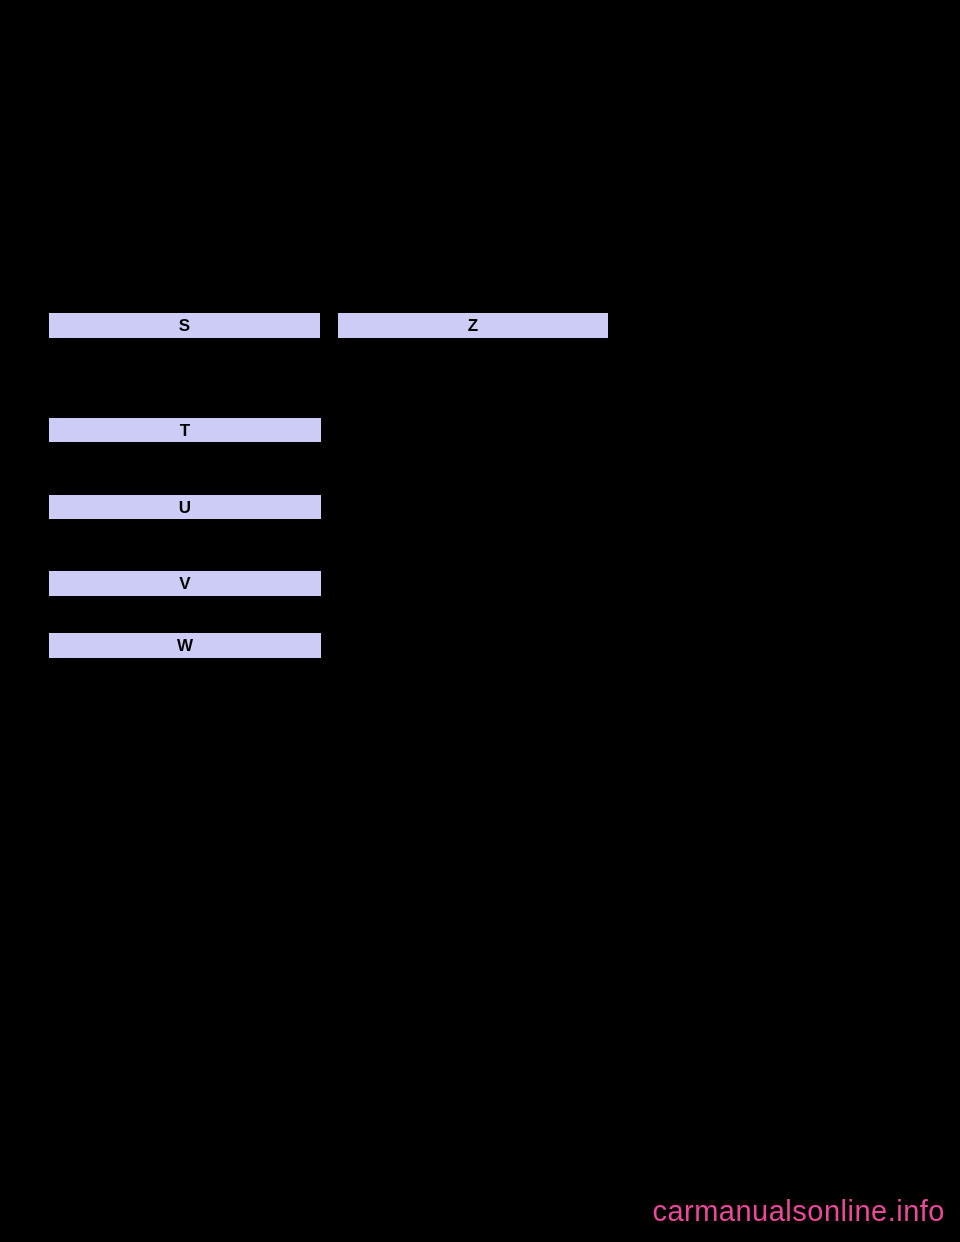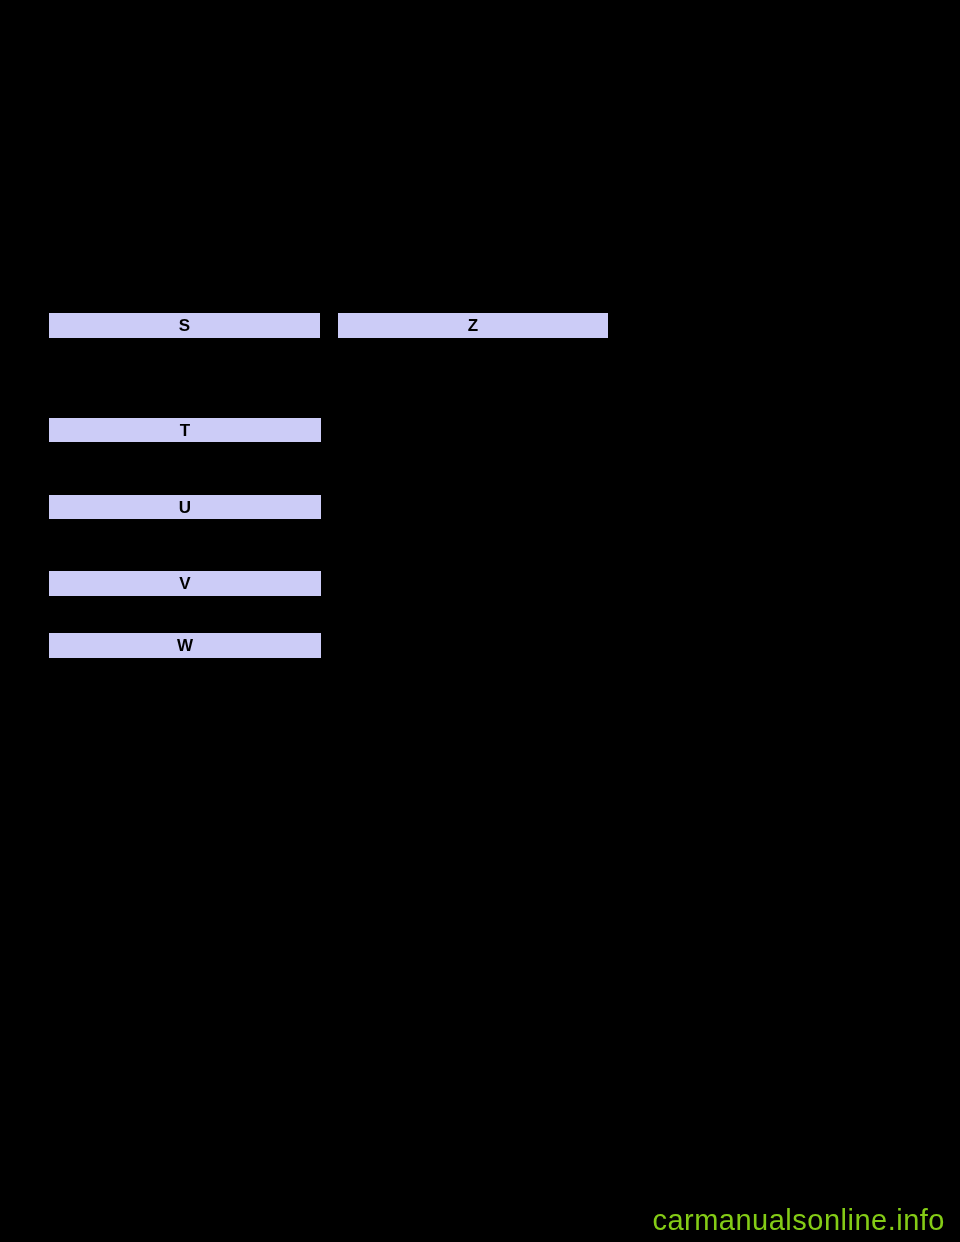--- a/index.html
+++ b/index.html
@@ -31,25 +31,25 @@
   }
   .bar-s { left: 49px;  top: 313px; width: 271px; height: 25px; }
   .bar-z { left: 338px; top: 313px; width: 270px; height: 25px; }
   .bar-t { left: 49px;  top: 418px; width: 272px; height: 24px; }
   .bar-u { left: 49px;  top: 495px; width: 272px; height: 24px; }
   .bar-v { left: 49px;  top: 571px; width: 272px; height: 25px; }
   .bar-w { left: 49px;  top: 633px; width: 272px; height: 25px; }
   .watermark {
     position: absolute;
     right: 15px;
-    bottom: 5px;
+    bottom: 14px;
     font-family: "Liberation Sans", sans-serif;
     font-size: 29px;
     font-weight: 400;
-    color: #84cc16;
+    color: #ec4899;
     letter-spacing: 0.5px;
     white-space: nowrap;
   }
 </style>
 </head>
 <body>
 
 <div class="page">
 
   <div class="index-bar bar-s">

